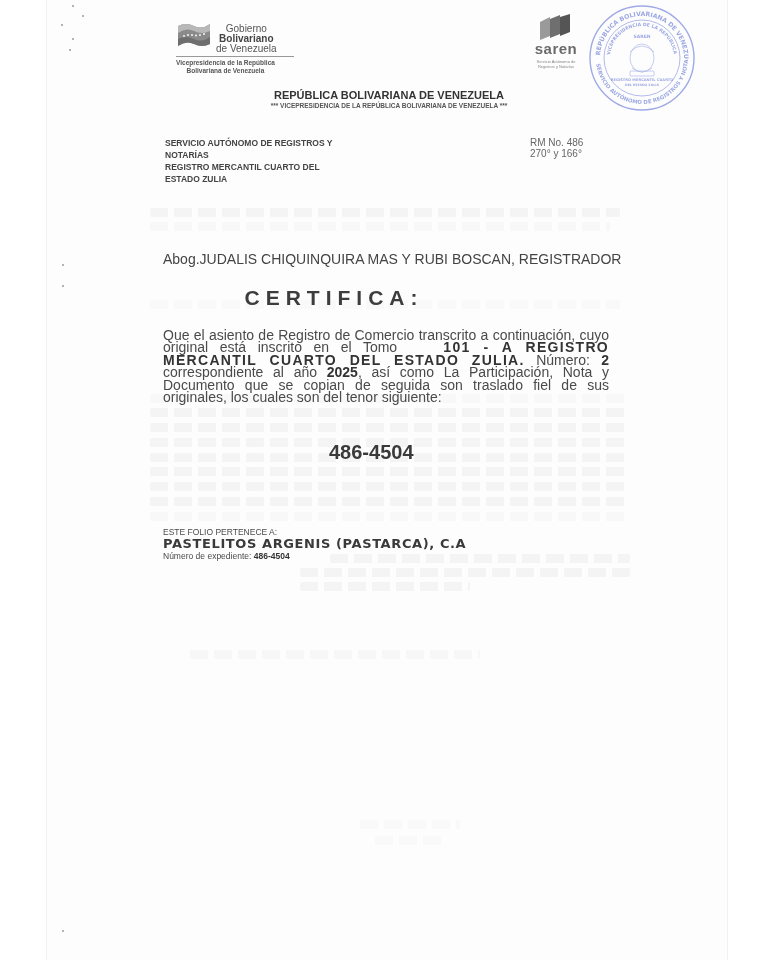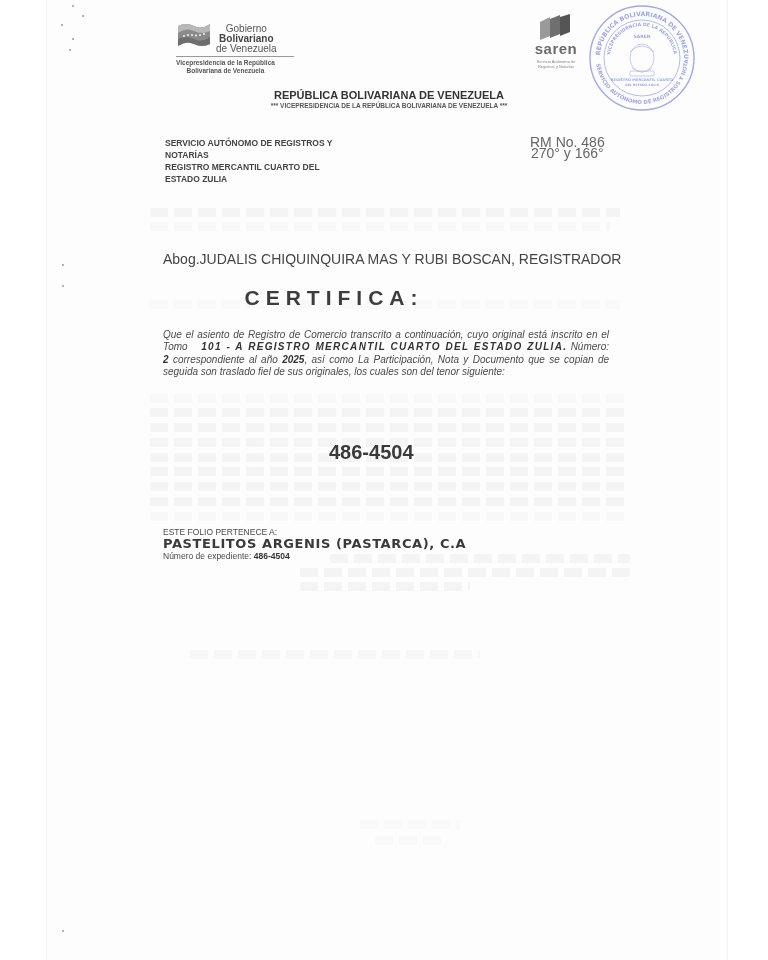--- a/index.html
+++ b/index.html
@@ -163,24 +163,23 @@
       font-size: 8.5px;
       line-height: 12px;
       font-weight: bold;
       color: #444;
       width: 240px;
     }
     .rm {
       position: absolute;
       left: 530px;
       top: 137px;
-      font-size: 14px;
+      font-size: 10px;
       line-height: 11px;
       color: #666;
-      text-align: center;
     }
 
     .registrar {
       position: absolute;
       left: 163px;
       top: 251px;
       font-size: 14px;
       color: #444;
       text-align: center;
     }
@@ -197,25 +196,24 @@
       color: #3d3d3d;
       padding-left: 20px;
       box-sizing: border-box;
     }
 
     .body-para {
       position: absolute;
       left: 163px;
       top: 329px;
       width: 446px;
-      font-size: 10px;
+      font-size: 14px;
       line-height: 12.4px;
       color: #4a4a4a;
       text-align: justify;
-      font-style: italic;
     }
     .body-para b { color: #333; }
     .body-para .spread { letter-spacing: 1.3px; }
 
     .file-number {
       position: absolute;
       left: 329px;
       top: 441px;
       font-size: 20px;
       font-weight: bold;

